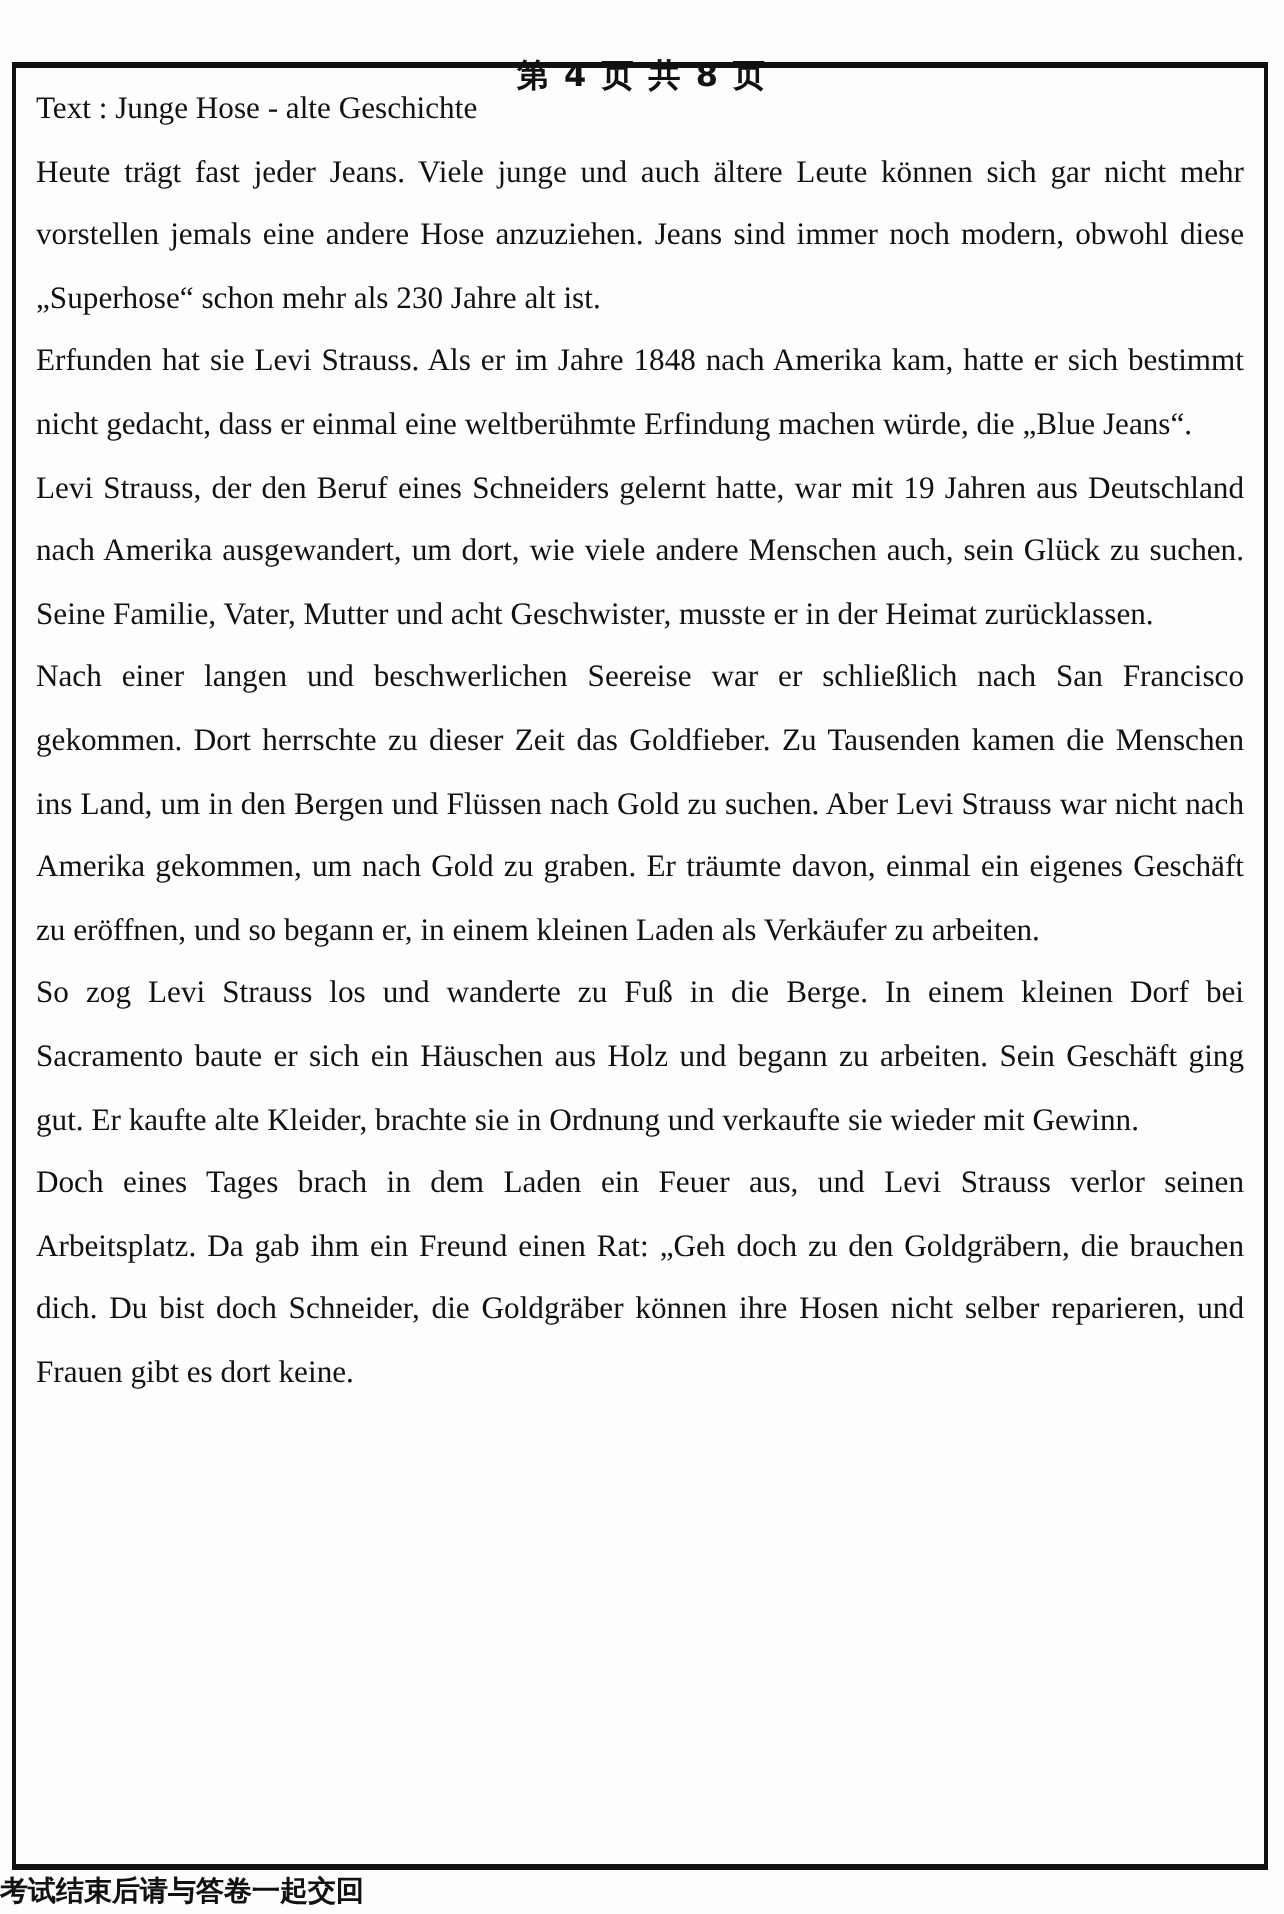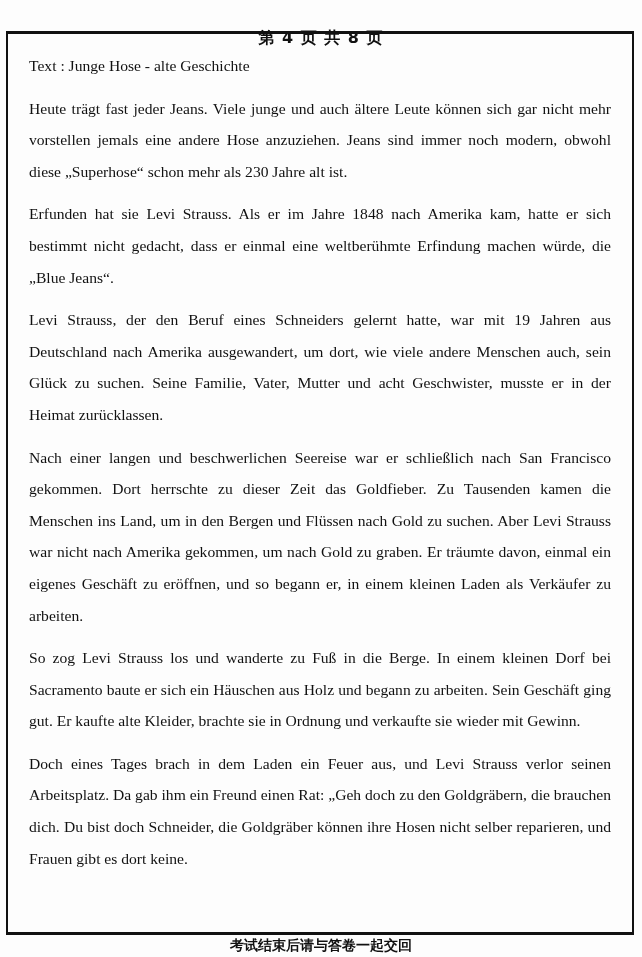--- a/index.html
+++ b/index.html
@@ -27,27 +27,27 @@
     border-top-width: 3px;
     border-bottom-width: 3px;
     box-sizing: content-box;
   }
   .content {
     position: absolute; left: 10px; top: 5px; width: 604px;
     font-size: 15.6px;
     line-height: 31.6px;
   }
   .content p {
-    margin: 11px;
+    margin: 0;
     text-align: justify;
   }
   .title-line { margin: 0; }
   .page-footer {
     position: absolute; top: 937px; left: 0; width: 642px;
-    text-align: center;
+    text-align: left;
     font-family: "DejaVu Sans", "Liberation Sans", sans-serif;
     font-weight: bold; font-size: 14px;
     color: #111;
   }
 </style>
 </head>
 <body>
 
 <div class="page-header">第 4 页  共 8 页</div>
 

